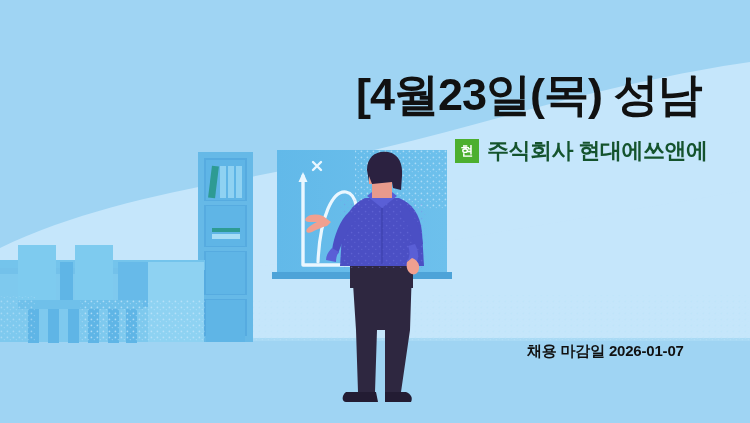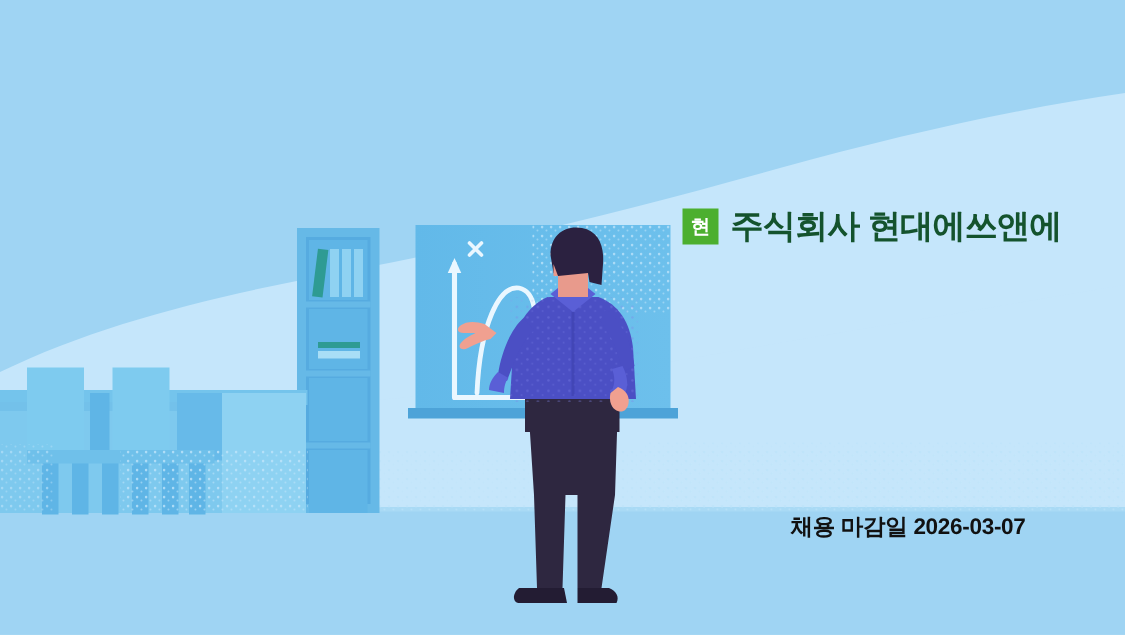--- a/index.html
+++ b/index.html
@@ -166,21 +166,22 @@
       <path d="M323 216 C317 214 311 214 307 217 C304 219 305 222 309 222 L317 222 C313 224 309 226 307 229 C305 232 308 234 312 232 C316 230 322 227 327 226 L331 222 Z" fill="#f0a090"></path>
 
       <path d="M404 206 C414 214 421 228 423 244 L415 248 C412 234 407 222 400 214 Z" fill="#4b4fc4"></path>
       <path d="M415 244 C419 252 419 258 416 264 L408 260 C410 256 410 251 408 246 Z" fill="#5a5fd6"></path>
       <path d="M412 258 C417 260 420 264 419 269 C418 274 414 276 410 273 C407 271 406 266 407 262 Z" fill="#f0a090"></path>
     </g>
 
     <rect x="430" y="295" width="320" height="44" fill="url(#speck)" opacity="0.8"></rect>
   </svg>
 
+  <div id="title">[4월23일(목) 성남</div>
 
   <div id="company-row">
     <div id="company-badge">현</div>
     <div id="company-name">주식회사 현대에쓰앤에</div>
   </div>
 
-  <div id="deadline">채용 마감일  2026-03-07</div>
+  <div id="deadline">채용 마감일  2026-01-07</div>
 
 </div>
 
 </body></html>

